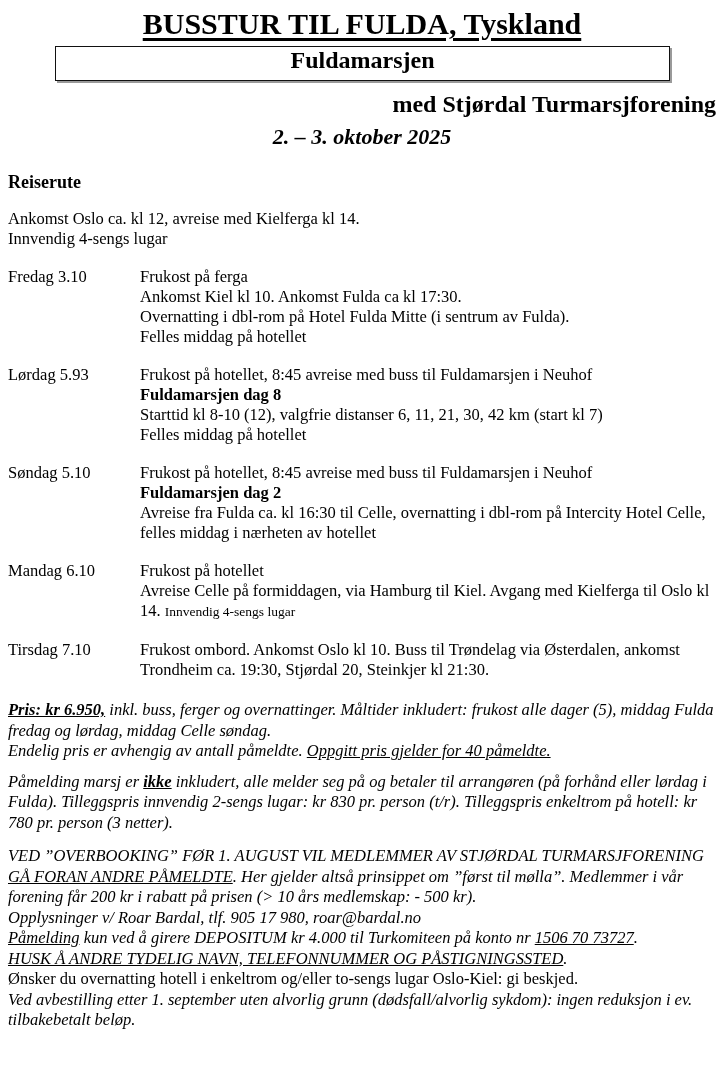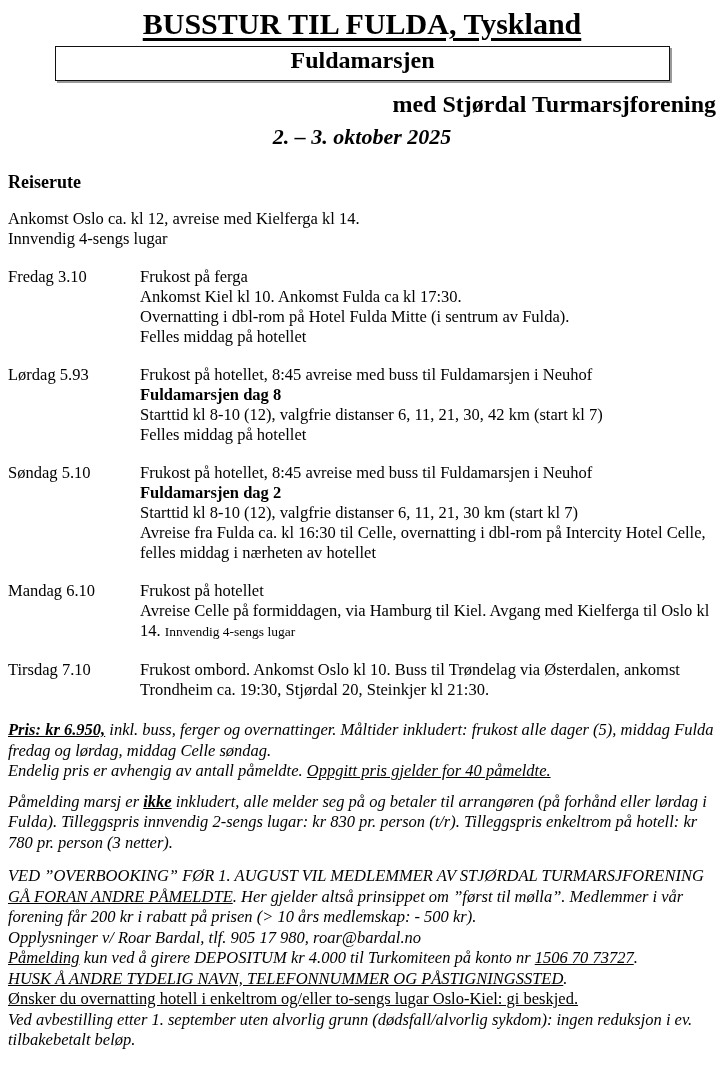--- a/index.html
+++ b/index.html
@@ -69,21 +69,21 @@
   .day-label { flex: none; width: 132px; line-height: 20px; }
   .day-body  { flex: 1; line-height: 20px; padding-right: 2px; }
 
   .notes { margin-top: 20px; }
   .note {
     margin: 0;
     font-size: 16.5px;
     line-height: 20.5px;
     font-style: italic;
   }
-  .note.roman { font-style: normal; text-decoration: underline; }
+  .note.roman { font-style: normal; }
   .note.bold  { font-weight: normal; }
   .note-price { margin-bottom: 10px; }
   .note-reg   { margin-bottom: 13px; }
 </style>
 </head>
 <body>
 
 <div class="page">
 
   <div class="title">
@@ -127,21 +127,20 @@
         <div>Starttid kl 8-10 (12), valgfrie distanser 6, 11, 21, 30, 42 km (start kl 7)</div>
         <div>Felles middag på hotellet</div>
       </div>
     </div>
 
     <div class="day-row">
       <div class="day-label">Søndag 5.10</div>
       <div class="day-body">
         <div>Frukost på hotellet, 8:45 avreise med buss til Fuldamarsjen i Neuhof</div>
         <div class="b">Fuldamarsjen dag 2</div>
-        <div>Starttid kl 8-10 (12), valgfrie distanser 6, 11, 21, 30 km (start kl 7)</div>
         <div>Avreise fra Fulda ca. kl 16:30 til Celle, overnatting i dbl-rom på Intercity Hotel Celle, felles middag i nærheten av hotellet</div>
       </div>
     </div>
 
     <div class="day-row">
       <div class="day-label">Mandag 6.10</div>
       <div class="day-body">
         <div>Frukost på hotellet</div>
         <div><span>Avreise Celle på formiddagen, via Hamburg til Kiel. Avgang med Kielferga til Oslo kl 14. </span><span class="sm">Innvendig 4-sengs lugar</span></div>
       </div>

